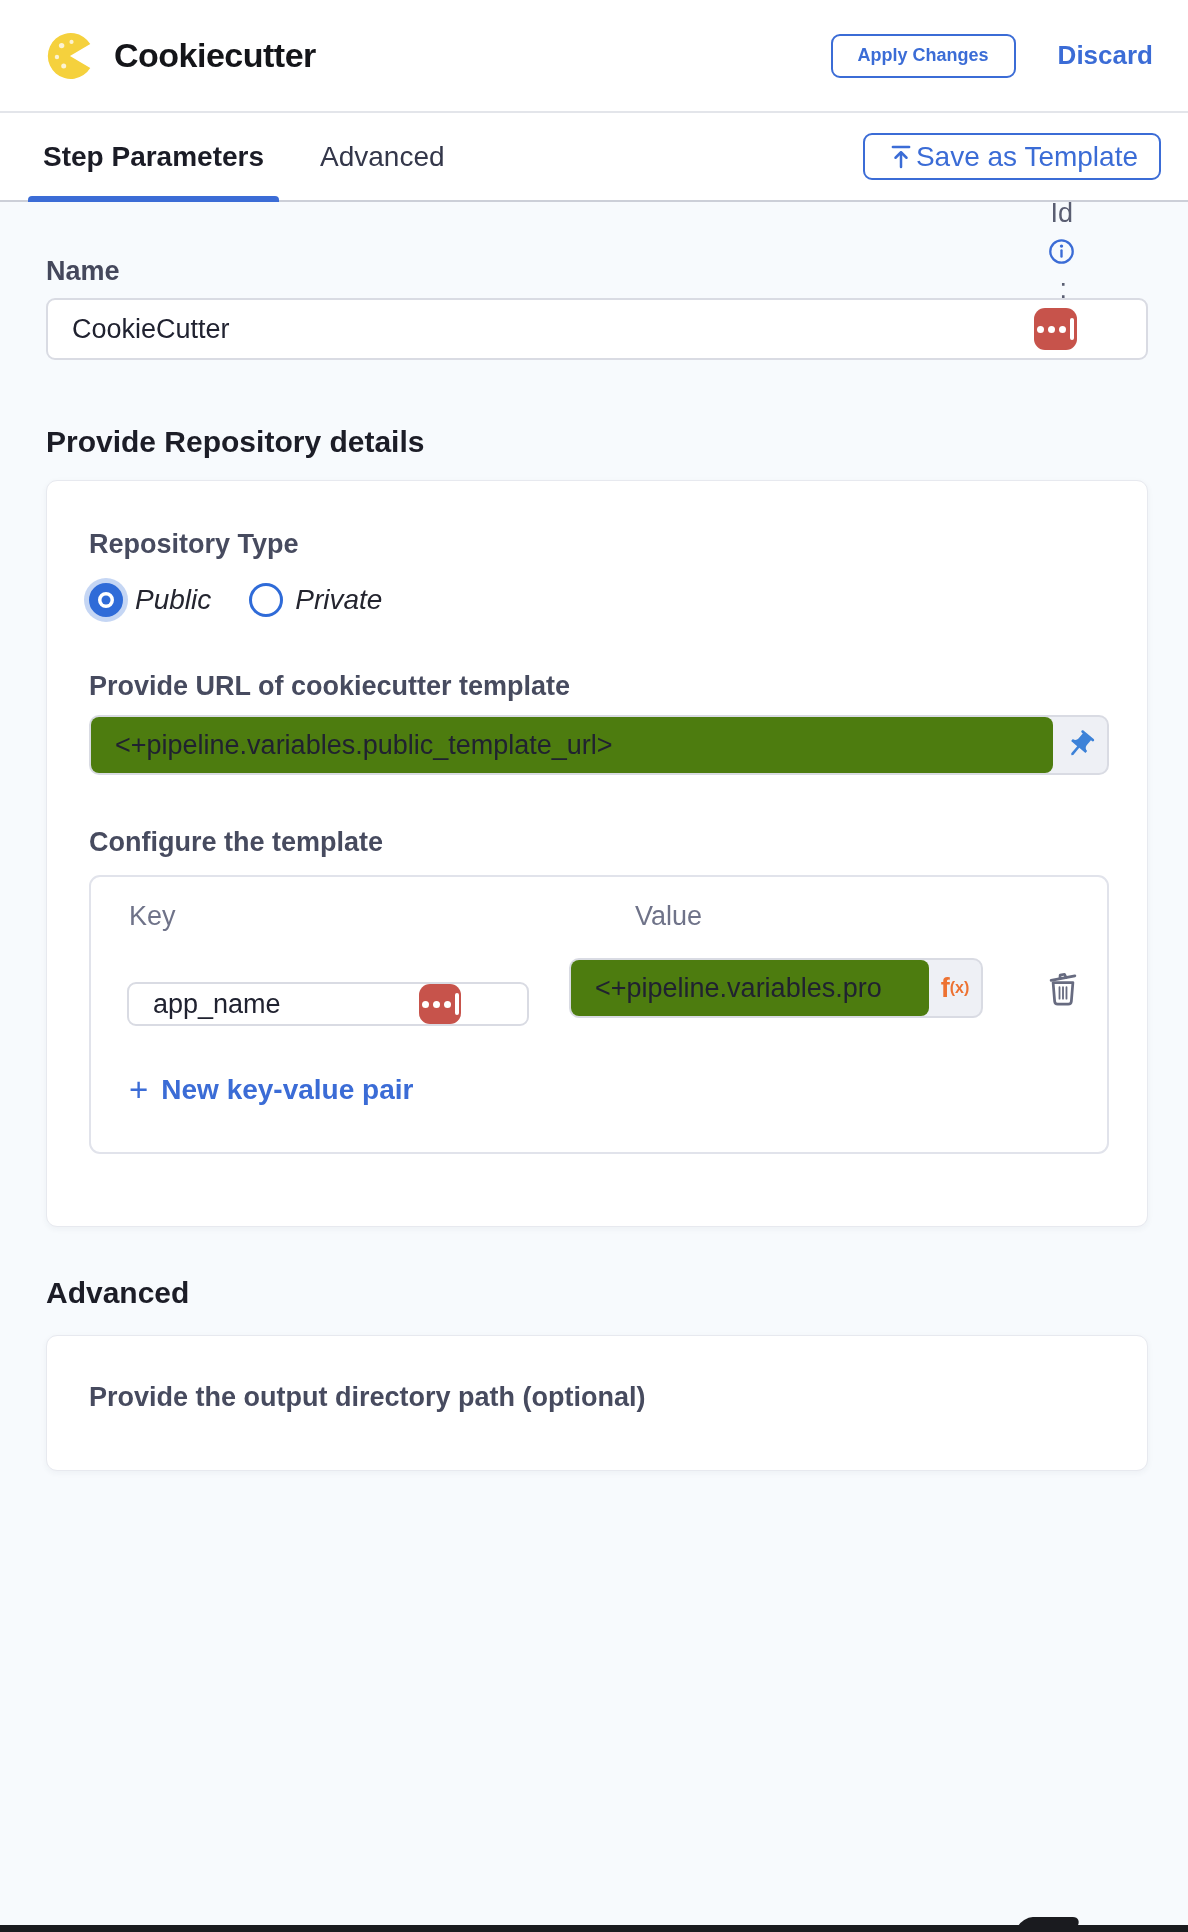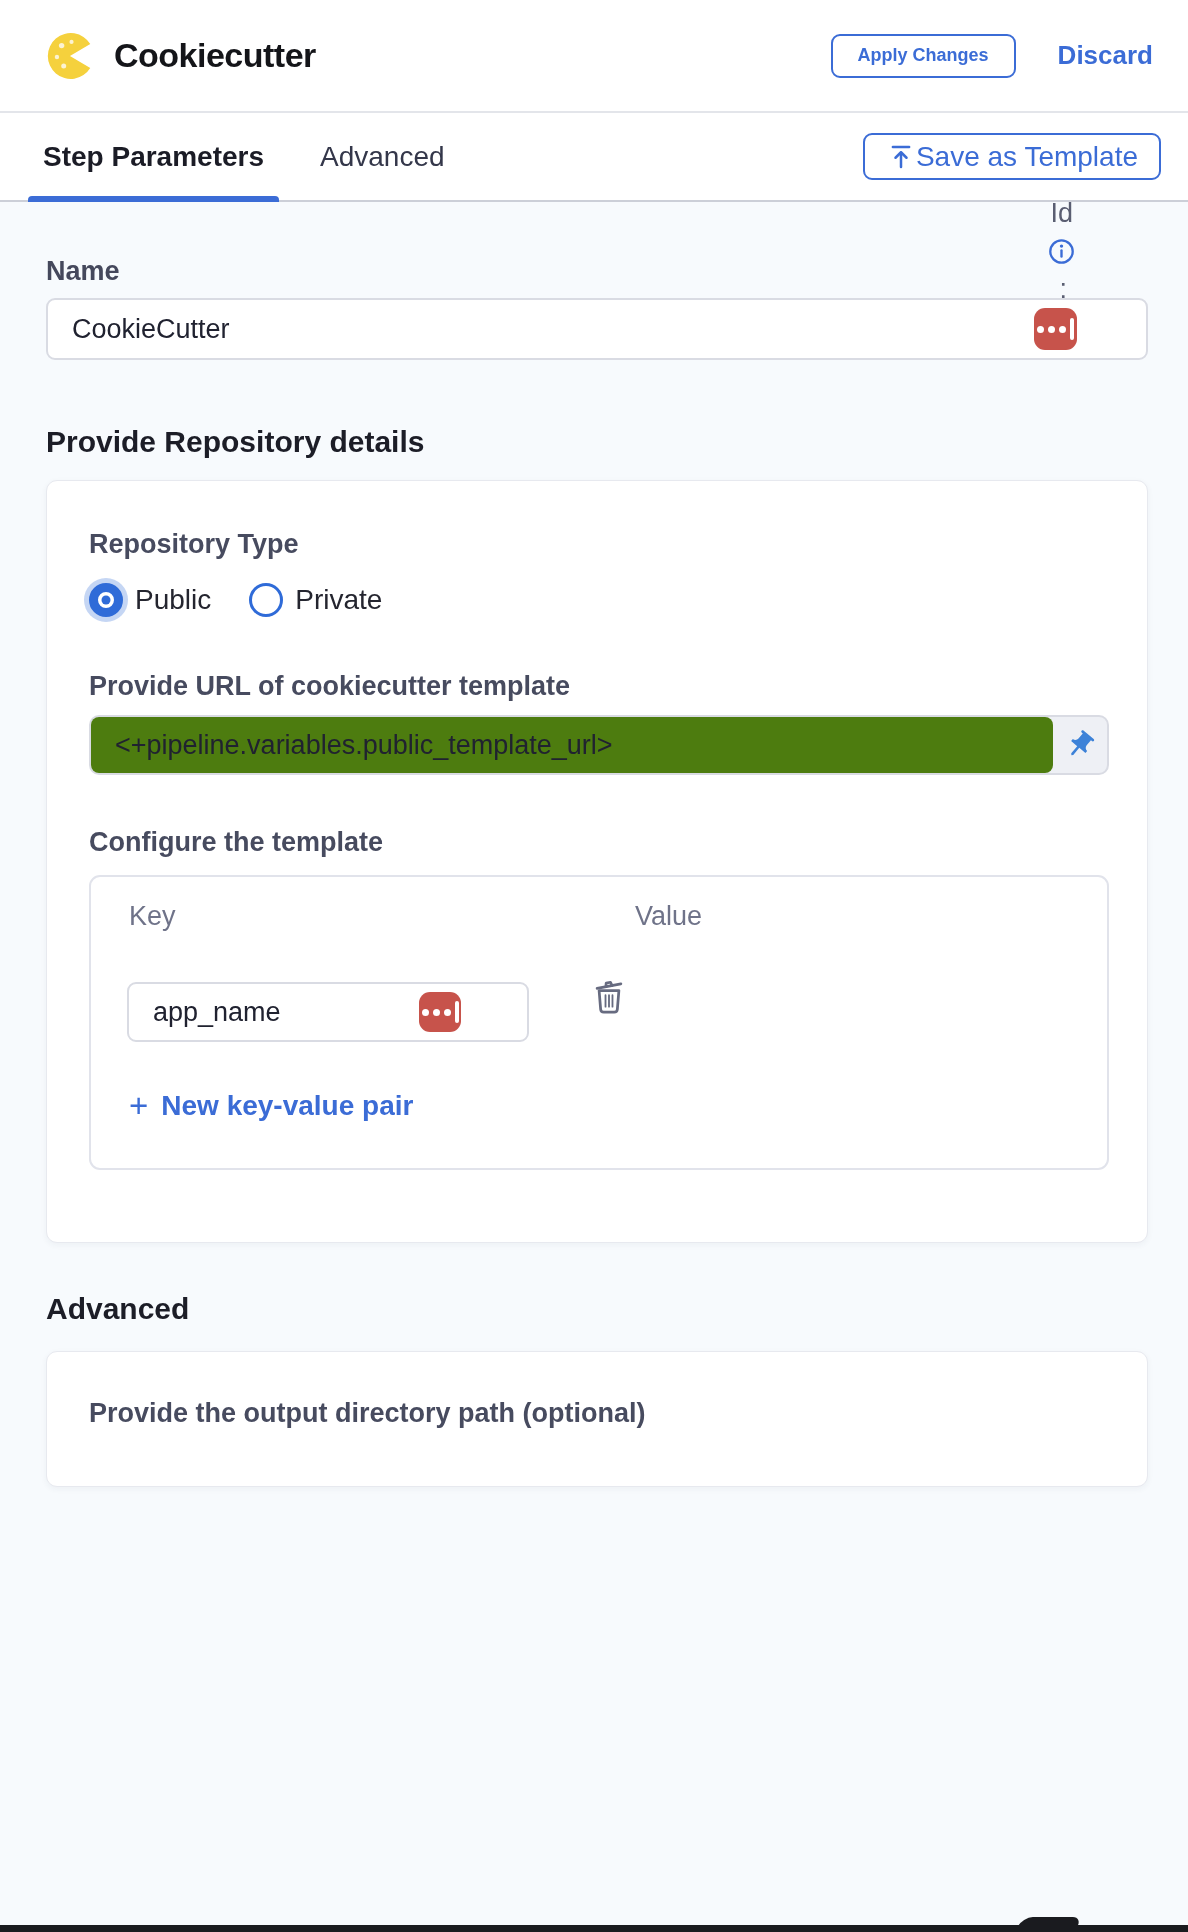--- a/index.html
+++ b/index.html
@@ -56,21 +56,21 @@
   .section-heading{margin-top:64px;font-size:30px;font-weight:600;color:#1C1D27;line-height:36px;}
 
   .card{margin-top:20px;background:#fff;border:1.5px solid #E7E9EF;border-radius:11px;
         box-shadow:0 2px 6px rgba(40,50,80,.05);box-sizing:border-box;}
   .card1{padding:46px 38px 72px 42px;}
   .card2{margin-top:24px;padding:44px 38px 56px 42px;}
 
   .inner-label{font-size:27px;font-weight:600;color:#474B5F;line-height:34px;}
 
   .radio-row{margin-top:22px;display:flex;align-items:center;gap:38px;}
-  .radio-opt{display:flex;align-items:center;gap:12px;cursor:pointer;}
+  .radio-opt{display:flex;align-items:center;gap:12px;cursor:pointer;font-style:italic;}
   .radio{width:34px;height:34px;border-radius:50%;box-sizing:border-box;background:#fff;flex:0 0 auto;}
   .radio.checked{border:9px solid #2F6BD8;box-shadow:0 0 0 5px rgba(47,107,216,.28);position:relative;}
   .radio.checked::after{content:"";position:absolute;left:50%;top:50%;width:9px;height:9px;
                         transform:translate(-50%,-50%);border-radius:50%;background:#2F6BD8;}
   .radio.unchecked{border:3px solid #2F6BD8;}
   .radio-label{font-size:28px;color:#24252F;}
 
   .mt52{margin-top:52px;} .mt50{margin-top:50px;}
 
   .input-shell{margin-top:12px;display:flex;height:60px;border:2px solid #D9DBE3;border-radius:10px;
@@ -79,21 +79,21 @@
                      padding:0 24px;font-size:27px;color:#202230;font-family:inherit;}
   .input-shell input::placeholder{color:#9EA1B4;}
   .pin-cell{width:54px;display:flex;align-items:center;justify-content:center;cursor:pointer;flex:0 0 auto;}
 
   .kv-card{margin-top:16px;border:2px solid #E1E3EB;border-radius:11px;background:#fff;
            padding:24px 16px 46px 20px;box-sizing:border-box;}
   .kv-headers{display:flex;font-size:27px;color:#6F7389;}
   .kv-h-key{margin-left:18px;width:440px;}
   .kv-h-value{margin-left:66px;}
   .kv-row{margin-top:18px;display:flex;align-items:center;}
-  .kv-key-wrap{position:relative;margin-left:16px;width:402px;height:60px;flex:0 0 auto;margin-top:32px;}
+  .kv-key-wrap{position:relative;margin-left:16px;width:402px;height:44px;flex:0 0 auto;margin-top:32px;}
   .kv-key-wrap .text-input{padding-right:130px;border-radius:9px;}
   .kv-key-wrap .fixed-icon{right:68px;width:42px;height:40px;}
   .kv-value-shell{margin-top:0;margin-left:40px;width:414px;flex:0 0 auto;}
   .fx-cell{width:52px;display:flex;align-items:center;justify-content:center;cursor:pointer;flex:0 0 auto;
            color:#ED7232;font-size:27px;font-weight:600;}
   .fx-cell sub{font-size:16px;font-weight:600;}
   .trash-btn{margin-left:58px;width:44px;height:46px;background:none;border:none;cursor:pointer;padding:0;
              display:flex;align-items:center;justify-content:center;}
   .add-kv{margin-top:48px;margin-left:18px;display:inline-flex;align-items:center;gap:13px;background:none;
           border:none;cursor:pointer;color:#3B6CD6;font-size:28px;font-weight:700;font-family:inherit;padding:0;}
@@ -208,20 +208,24 @@
             <span class="fixed-icon">
               <span class="dots">
                   <i></i>
                   <i></i>
                   <i></i>
                 </span>
                 <span class="bar"></span>
             </span>
           </div>
 
+          <div class="input-shell kv-value-shell">
+            <input type="text" value="&lt;+pipeline.variables.pro" style="">
+            <span class="fx-cell">f<sub>(x)</sub></span>
+          </div>
 
           <button class="trash-btn">
             <svg width="44" height="46" viewBox="0 0 24 24" fill="none" stroke="#676B80" stroke-width="1.5" stroke-linecap="round" stroke-linejoin="round">
               <path d="M6.6 9h10.8l-.85 10.3a1.7 1.7 0 0 1-1.7 1.56H9.15a1.7 1.7 0 0 1-1.7-1.56z"></path>
               <path d="M10.1 11.6v6.2M12 11.6v6.2M13.9 11.6v6.2" stroke-width="1"></path>
               <g transform="rotate(-11 12 6.6)">
                 <path d="M5.4 6.6h13.2"></path>
                 <path d="M10.3 6.6l.5-1.9h2.4l.5 1.9"></path>
               </g>
             </svg>

